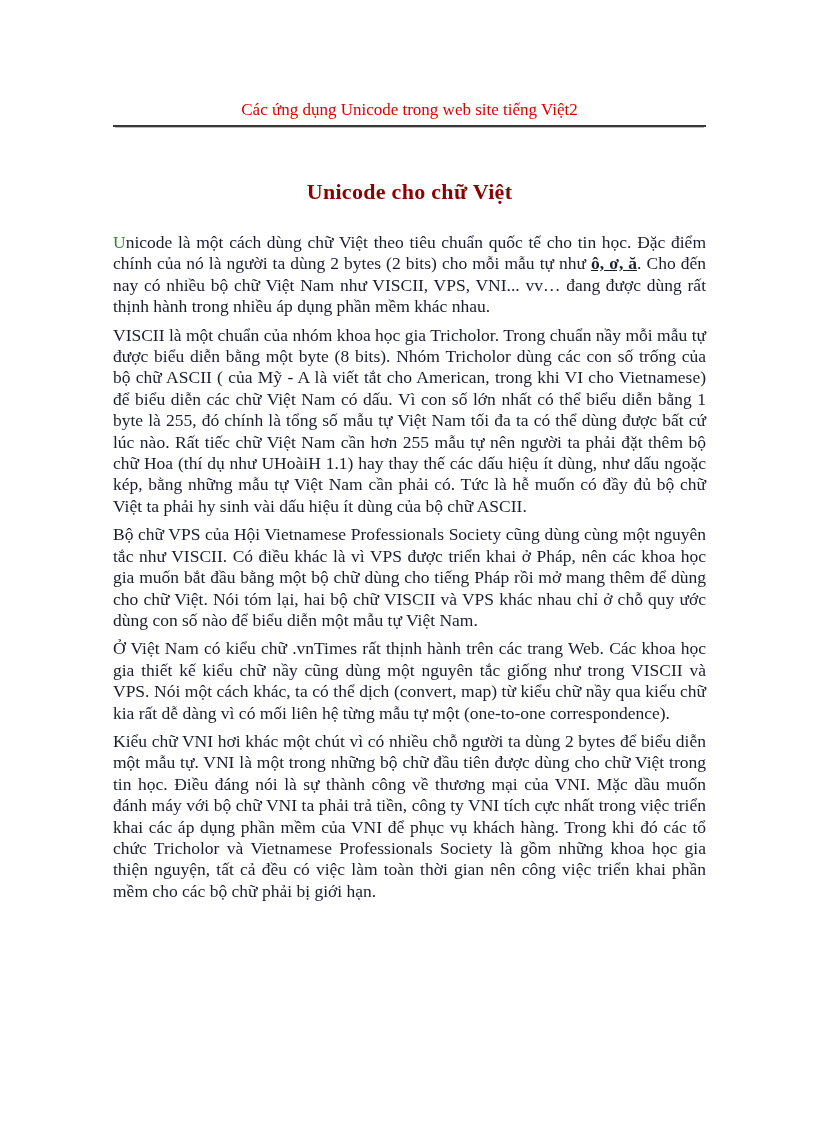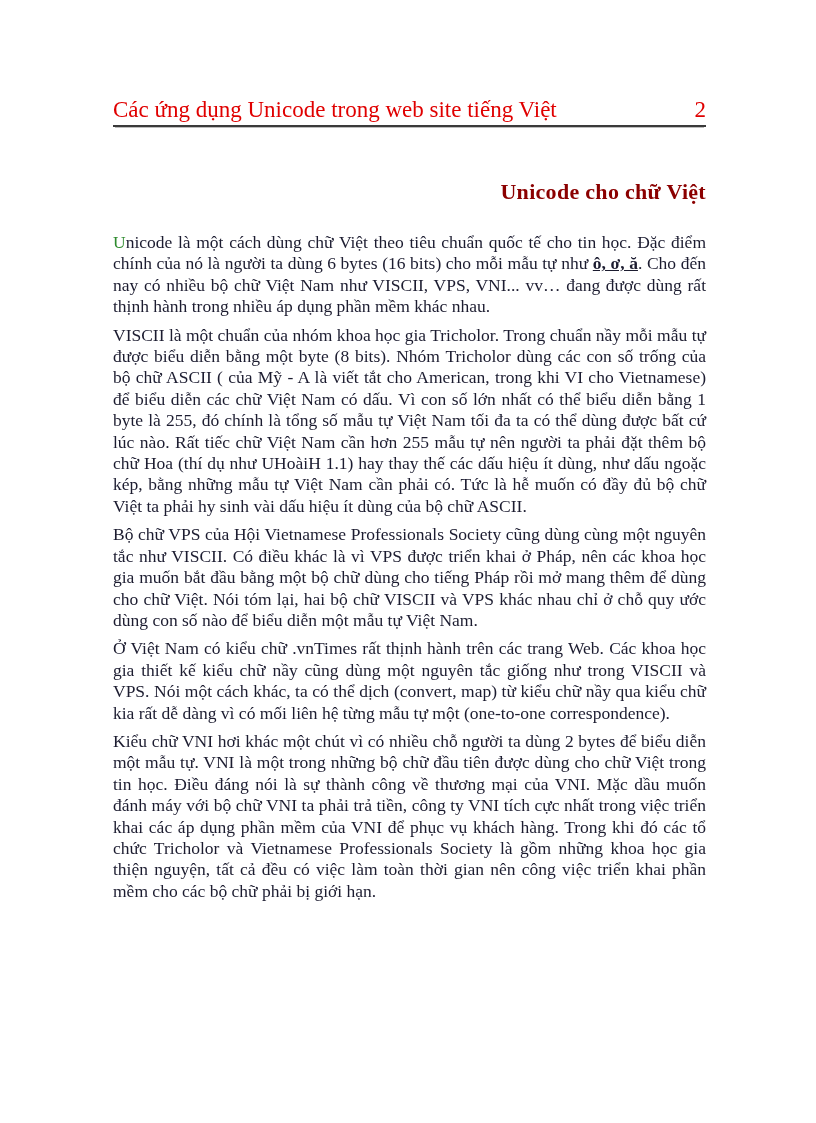--- a/index.html
+++ b/index.html
@@ -22,35 +22,35 @@
     width: 816px;
     height: 1123px;
     background: #ffffff;
   }
   .page-header {
     position: absolute;
     left: 113px;
     top: 100px;
     width: 593px;
     display: flex;
-    justify-content: space-between;
+    justify-content: center;
     align-items: baseline;
     color: var(--header-red);
-    font-size: 23px;
+    font-size: 17px;
     line-height: 20px;
     padding-bottom: 5px;
     border-bottom: 2px solid var(--rule-dark);
     box-shadow: 0 3px 0 -2px #bdbdbd;
   }
   .doc-title {
     position: absolute;
     left: 113px;
     top: 179px;
     width: 593px;
-    text-align: right;
+    text-align: center;
     color: var(--title-maroon);
     font-size: 22px;
     font-weight: bold;
     letter-spacing: 0.3px;
   }
   .content {
     position: absolute;
     left: 113px;
     top: 232px;
     width: 593px;
@@ -69,20 +69,20 @@
 <div class="page">
 
   <div class="page-header">
     <span>Các ứng dụng Unicode trong web site tiếng Việt</span>
     <span>2</span>
   </div>
 
   <h1 class="doc-title">Unicode cho chữ Việt</h1>
 
   <div class="content">
-    <p><span class="seg-green">U</span><span>nicode là một cách dùng chữ Việt theo tiêu chuẩn quốc tế cho tin học.  Đặc điểm chính của nó là người ta dùng 6 bytes (16 bits) cho mỗi mẫu tự như </span><span class="seg-bold">ô, ơ, ă</span><span>. Cho đến nay có nhiều bộ chữ Việt Nam như VISCII, VPS, VNI... vv… đang được dùng rất thịnh hành trong nhiều áp dụng phần mềm khác nhau.</span></p>
+    <p><span class="seg-green">U</span><span>nicode là một cách dùng chữ Việt theo tiêu chuẩn quốc tế cho tin học.  Đặc điểm chính của nó là người ta dùng 2 bytes (2 bits) cho mỗi mẫu tự như </span><span class="seg-bold">ô, ơ, ă</span><span>. Cho đến nay có nhiều bộ chữ Việt Nam như VISCII, VPS, VNI... vv… đang được dùng rất thịnh hành trong nhiều áp dụng phần mềm khác nhau.</span></p>
     <p><span>VISCII là một chuẩn của nhóm khoa học gia Tricholor. Trong chuẩn nầy mỗi mẫu tự được biểu diễn bằng một byte (8 bits).  Nhóm Tricholor dùng các con số trống của bộ chữ ASCII ( của Mỹ - A là viết tắt cho American, trong khi VI cho Vietnamese) để biểu diễn các chữ Việt Nam có dấu. Vì con số lớn nhất có thể biểu diễn bằng 1 byte là 255, đó chính là tổng số mẫu tự Việt Nam tối đa ta có thể dùng được bất cứ lúc nào.  Rất tiếc chữ Việt Nam cần hơn 255 mẫu tự nên người ta phải đặt thêm bộ chữ Hoa (thí dụ như UHoàiH 1.1) hay thay thế các dấu hiệu ít dùng, như dấu ngoặc kép, bằng những mẫu tự Việt Nam cần phải có.  Tức là hễ muốn có đầy đủ bộ chữ Việt ta phải hy sinh vài dấu hiệu ít dùng của  bộ chữ ASCII.</span></p>
     <p><span>Bộ chữ VPS của Hội Vietnamese Professionals Society cũng dùng cùng một nguyên tắc như VISCII.  Có điều khác là vì VPS được triển khai ở Pháp, nên các khoa học gia muốn bắt đầu bằng một bộ chữ dùng cho tiếng Pháp rồi mở mang thêm để dùng cho chữ Việt. Nói tóm lại, hai bộ chữ VISCII và VPS khác nhau chỉ ở chỗ quy ước dùng con số nào để biểu diễn một mẫu tự Việt Nam.</span></p>
     <p><span>Ở Việt Nam có kiểu chữ .vnTimes rất thịnh hành trên các trang Web. Các khoa học gia thiết kế kiểu chữ nầy cũng dùng một nguyên tắc giống như trong VISCII và VPS.  Nói một cách khác, ta có thể dịch (convert, map) từ kiểu chữ nầy qua kiểu chữ kia rất dễ dàng vì có mối liên hệ từng mẫu tự một (one-to-one correspondence).</span></p>
     <p><span>Kiểu chữ VNI hơi khác một chút vì có nhiều chỗ người ta dùng 2 bytes để biểu diễn một mẫu tự. VNI là một trong những bộ chữ đầu tiên được dùng cho chữ Việt trong tin học. Điều đáng nói là sự thành công về thương mại của VNI.  Mặc dầu muốn đánh máy với bộ chữ VNI ta phải trả tiền, công ty VNI tích cực nhất trong việc triển khai các áp dụng phần mềm của VNI để phục vụ khách hàng. Trong khi đó các tổ chức Tricholor và Vietnamese Professionals Society là gồm những khoa học gia thiện nguyện, tất cả đều có việc làm toàn thời gian nên công việc triển khai phần mềm cho các bộ chữ phải bị giới hạn.</span></p>
   </div>
 
 </div>
 
 </body></html>

